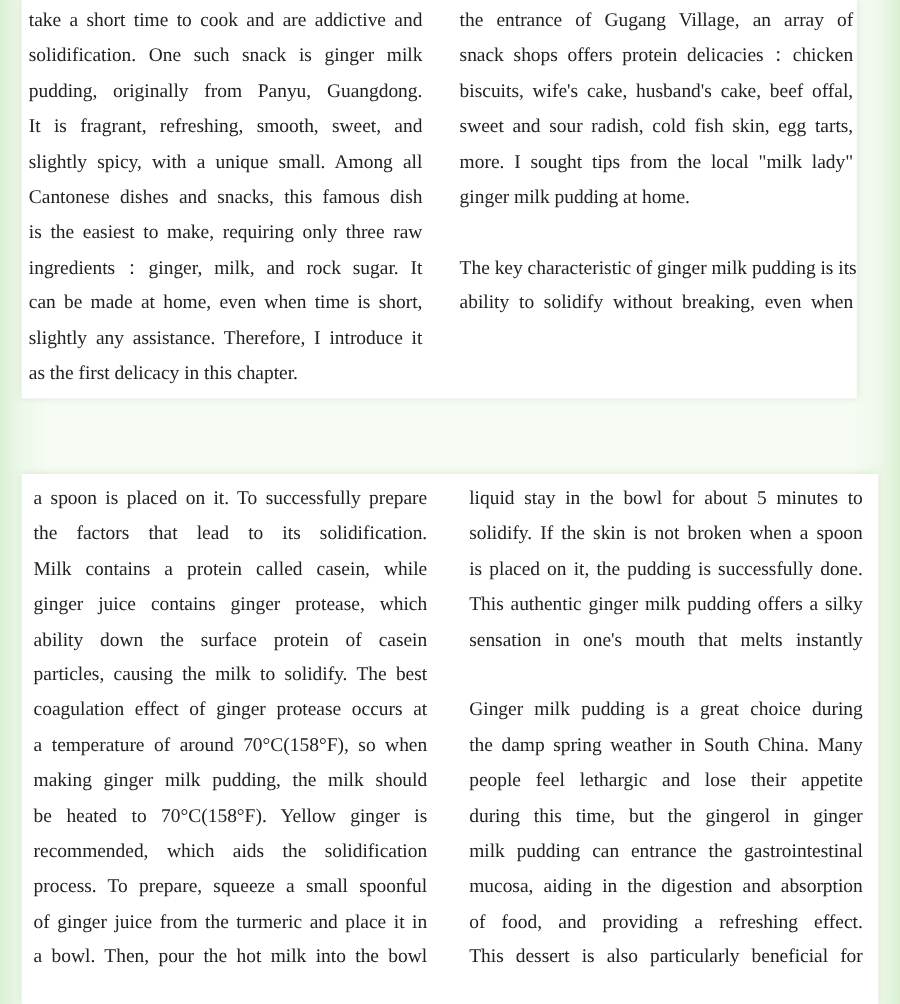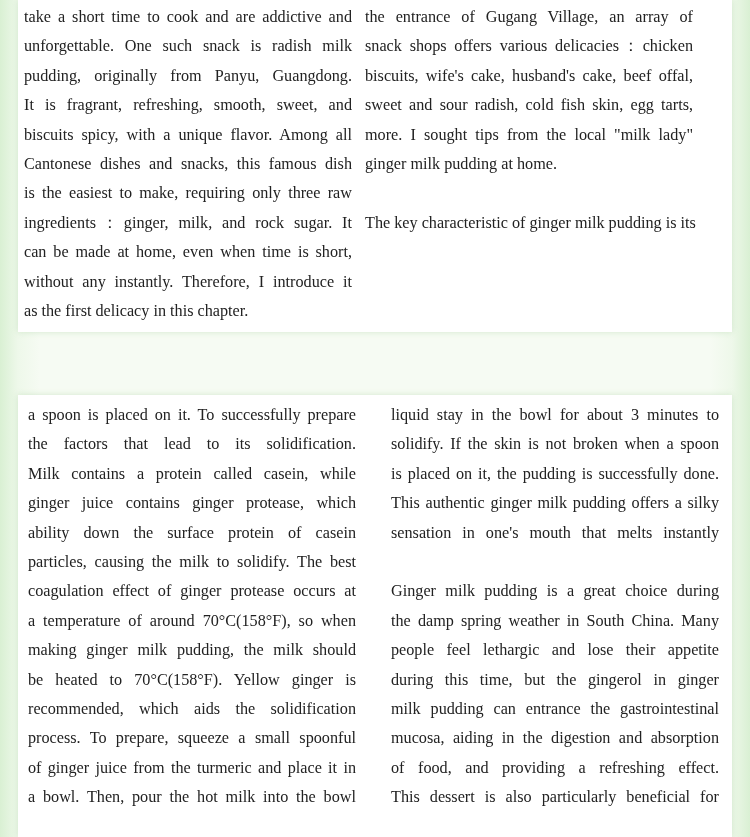--- a/index.html
+++ b/index.html
@@ -16,22 +16,23 @@
       color: #222;
     }
     .panel {
       position: absolute;
       background: #ffffff;
       box-shadow: 0 0 6px rgba(150, 200, 140, 0.35);
     }
     .panel.top {
       left: 18px;
       top: 0px;
-      width: 714px;
+      width: 652px;
       height: 332px;
+      padding-left: 44px;
     }
     .panel.bottom {
       left: 18px;
       top: 395px;
       width: 714px;
       height: 442px;
     }
     .col {
       position: absolute;
       width: 328px;
@@ -50,55 +51,56 @@
       display: block;
       text-align: justify;
       text-align-last: justify;
       white-space: nowrap;
       height: 29.4px;
     }
     .line.last {
       text-align-last: left;
     }
     .panel.top .col.left { left: 6px; top: 3px; }
-    .panel.top .col.right { left: 347px; top: 3px; font-family: Liberation Serif, serif; }
+    .panel.top .col.right { left: 365px; top: 3px; font-family: Liberation Serif, serif; }
     .panel.bottom .col.left { left: 10px; top: 6px; }
     .panel.bottom .col.right { left: 373px; top: 6px; }
   </style>
 </head>
 <body>
 
 <div class="panel top">
   <div class="col left">
     <p>
       <span class="line">take a short time to cook and are addictive and</span>
-      <span class="line">unforgettable. One such snack is radish milk</span>
+      <span class="line">solidification. One such snack is ginger milk</span>
       <span class="line">pudding, originally from Panyu, Guangdong.</span>
       <span class="line">It is fragrant, refreshing, smooth, sweet, and</span>
-      <span class="line">biscuits spicy, with a unique flavor. Among all</span>
+      <span class="line">slightly spicy, with a unique small. Among all</span>
       <span class="line">Cantonese dishes and snacks, this famous dish</span>
       <span class="line">is the easiest to make, requiring only three raw</span>
       <span class="line">ingredients：ginger, milk, and rock sugar. It</span>
       <span class="line">can be made at home, even when time is short,</span>
-      <span class="line">without any instantly. Therefore, I introduce it</span>
+      <span class="line">slightly any assistance. Therefore, I introduce it</span>
       <span class="line last">as the first delicacy in this chapter.</span>
     </p>
   </div>
   <div class="col right">
     <p>
       <span class="line">the entrance of Gugang Village, an array of</span>
-      <span class="line">snack shops offers various delicacies：chicken</span>
+      <span class="line">snack shops offers protein delicacies：chicken</span>
       <span class="line">biscuits, wife's cake, husband's cake, beef offal,</span>
       <span class="line">sweet and sour radish, cold fish skin, egg tarts,</span>
       <span class="line">more. I sought tips from the local "milk lady"</span>
       <span class="line last">ginger milk pudding at home.</span>
     </p>
     <div class="para-gap"></div>
     <p>
       <span class="line">The key characteristic of ginger milk pudding is its</span>
+      <span class="line">ability to solidify without breaking, even when</span>
     </p>
   </div>
 </div>
 
 <div class="panel bottom">
   <div class="col left">
     <p>
       <span class="line">a spoon is placed on it. To successfully prepare</span>
       <span class="line">the factors that lead to its solidification.</span>
       <span class="line">Milk contains a protein called casein, while</span>
@@ -110,21 +112,21 @@
       <span class="line">making ginger milk pudding, the milk should</span>
       <span class="line">be heated to 70°C(158°F). Yellow ginger is</span>
       <span class="line">recommended, which aids the solidification</span>
       <span class="line">process. To prepare, squeeze a small spoonful</span>
       <span class="line">of ginger juice from the turmeric and place it in</span>
       <span class="line">a bowl. Then, pour the hot milk into the bowl</span>
     </p>
   </div>
   <div class="col right">
     <p>
-      <span class="line">liquid stay in the bowl for about 3 minutes to</span>
+      <span class="line">liquid stay in the bowl for about 5 minutes to</span>
       <span class="line">solidify. If the skin is not broken when a spoon</span>
       <span class="line">is placed on it, the pudding is successfully done.</span>
       <span class="line">This authentic ginger milk pudding offers a silky</span>
       <span class="line">sensation in one's mouth that melts instantly</span>
     </p>
     <div class="para-gap"></div>
     <p>
       <span class="line">Ginger milk pudding is a great choice during</span>
       <span class="line">the damp spring weather in South China. Many</span>
       <span class="line">people feel lethargic and lose their appetite</span>

